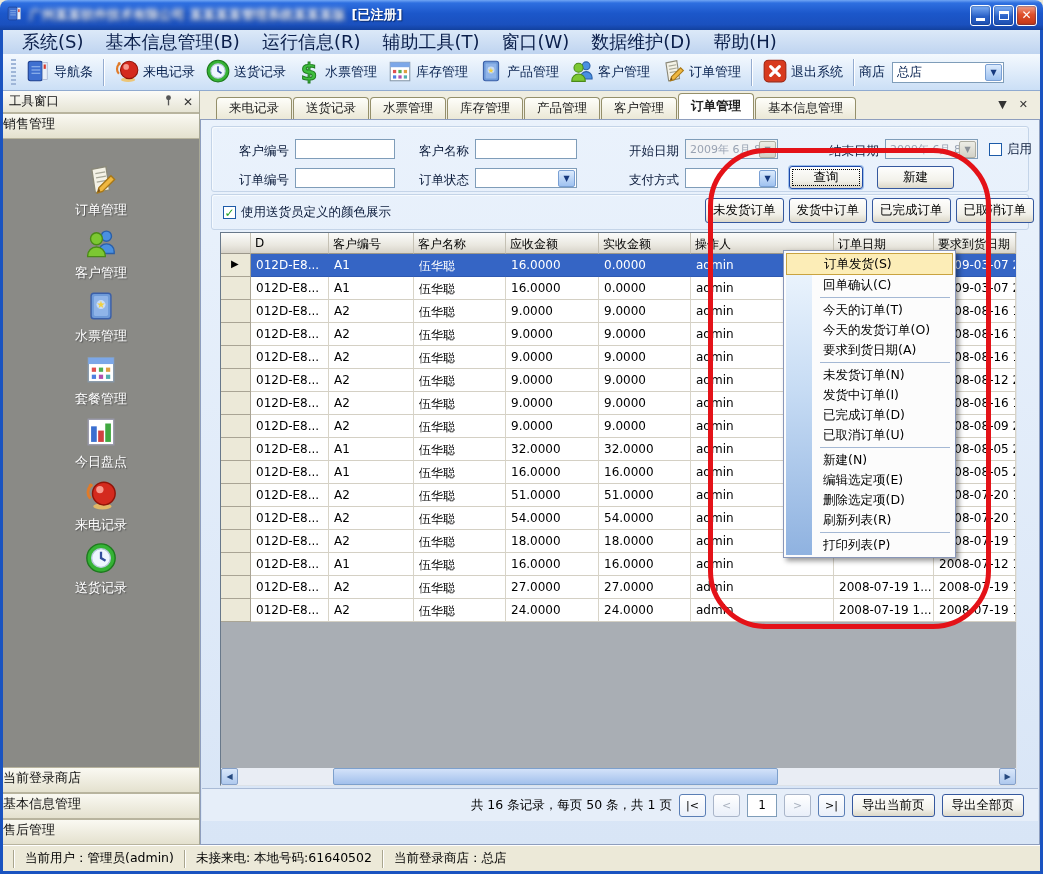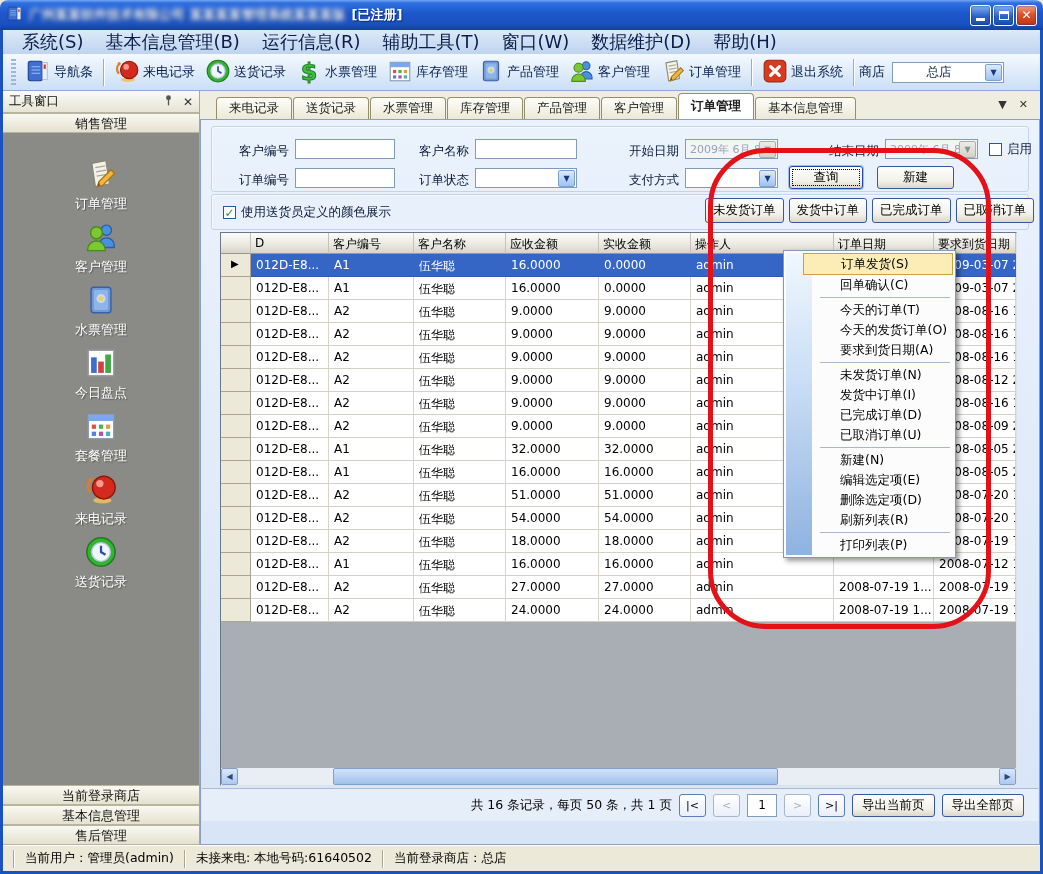--- a/index.html
+++ b/index.html
@@ -37,37 +37,37 @@
   #toolbar { position:absolute; left:3px; top:54px; width:1037px; height:37px;
     background:linear-gradient(180deg,#F4F9FE,#CBDFF6); border-bottom:1px solid #8FAAD0;
     display:flex; align-items:center; padding-left:4px; z-index:4; }
   .grip { width:5px; height:26px; margin:0 4px;
     background:repeating-linear-gradient(180deg,#9FB6D8 0 2px,transparent 2px 4px); }
   .tbtn { display:flex; align-items:center; gap:3px; padding:2px 5px; font-size:13px; color:#06204E; white-space:nowrap; }
   .tbtn svg { width:26px; height:26px; }
   .tsep { width:1px; height:27px; background:#94ACD0; box-shadow:1px 0 0 #fff; margin:0 5px; }
   .shop { display:flex; align-items:center; gap:7px; font-size:13px; color:#06204E; }
   .combo { background:#fff; border:1px solid #7F9DB9; height:21px; display:flex; align-items:center; }
-  .combo .cval { flex:1; padding:4px 4px; white-space:nowrap; overflow:hidden; font-size:12.5px;text-align:center; }
+  .combo .cval { flex:1; padding:4px 4px; white-space:nowrap; overflow:hidden; font-size:12.5px; }
   .combo .carr { width:17px; height:17px; margin-right:1px; border:1px solid #7AA0D4; border-radius:2px;
     background:linear-gradient(180deg,#DCEBFD,#9FC2F0); color:#16387E; font-size:8px;
     display:flex; align-items:center; justify-content:center; }
   .combo.disabled { background:#F2F4F6; color:#98A2B2; }
   .combo.disabled .cval { color:#98A2B2; }
   .combo.disabled .carr { background:linear-gradient(180deg,#EDEDE6,#D2D2C8); border-color:#AEAEA2; color:#8A9098; }
 
   
   #sidebar { position:absolute; left:3px; top:91px; width:197px; height:754px; display:flex; flex-direction:column;
     background:#ECE9D8; z-index:4; border-right:1px solid #A8A896; }
   #tool-titlebar { height:22px; background:linear-gradient(180deg,#FBFBF8,#E6E4D4); border-bottom:1px solid #B8B49E;
     display:flex; align-items:center; padding:0 6px; font-size:12.5px; color:#111; }
   #tool-titlebar .ticons { margin-left:auto; display:flex; gap:8px; align-items:center; color:#333; }
   #tool-titlebar svg { width:13px; height:13px; }
-  .group-btn { height:20px; background:linear-gradient(180deg,#FAF9F2,#E4E1CE); border:1px solid #B8B49E; border-left:none; border-right:none;
-    text-align:center; line-height:20px; font-size:13px; color:#111; }
+  .group-btn { height:26px; background:linear-gradient(180deg,#FAF9F2,#E4E1CE); border:1px solid #B8B49E; border-left:none; border-right:none;
+    text-align:left; line-height:20px; font-size:13px; color:#111; }
   #side-items { flex:1; background:#8A8A86; display:flex; flex-direction:column; align-items:center; padding-top:24px; overflow:hidden; }
   .nav-item { width:100%; height:63px; display:flex; flex-direction:column; align-items:center; justify-content:flex-start;
     color:#fff; font-size:13px; }
   .nav-item svg { width:34px; height:34px; }
   .nav-item .nlabel { margin-top:1px; text-shadow:1px 1px 1px #555; }
 
   
   #main { position:absolute; left:200px; top:91px; width:840px; height:754px; background:#EFEDE0; z-index:3; }
   #tabstrip { position:absolute; left:0; top:0; right:0; height:28px; display:flex; align-items:flex-end; padding-left:16px; }
   .tab { height:22px; padding:0 12px; line-height:20px; font-size:12.5px; color:#222; margin-right:1px;
@@ -127,21 +127,21 @@
   #statusbar { position:absolute; left:3px; top:845px; width:1037px; height:26px; background:#ECE9D8; border-top:1px solid #fff;
     display:flex; align-items:center; padding-left:6px; font-size:12.5px; color:#000; z-index:4; }
   .sdiv { width:2px; height:18px; margin:0 4px; border-left:1px solid #A9A58E; border-right:1px solid #FFF; }
   .sseg { padding:0 6px; white-space:nowrap; }
 
   
   #ctx { position:absolute; left:783px; top:250px; width:173px; background:#FCFCFC; border:1px solid #8896B8;
     box-shadow:3px 3px 5px rgba(0,0,0,.4); z-index:40; padding:2px; }
   #ctx::before { content:""; position:absolute; left:2px; top:2px; bottom:2px; width:26px;
     background:linear-gradient(180deg,#F0F7FE 0%,#C7DCF4 45%,#8FB2E0 100%); }
-  .ctx-item { position:relative; height:20px; line-height:19px; padding-left:37px; font-size:12.5px; color:#000; white-space:nowrap;margin-left:17px; }
+  .ctx-item { position:relative; height:20px; line-height:19px; padding-left:37px; font-size:12.5px; color:#000; white-space:nowrap; }
   .ctx-item.hl { background:#FCEDB7; border:1px solid #C9A340; height:22px; line-height:20px; }
   .ctx-sep { margin:2px 3px 2px 34px; border-top:1px solid #A4B8D4; position:relative; }
 
   
   #annot { position:absolute; left:708px; top:148px; width:283px; height:481px; border:5px solid #E41218;
     border-radius:58px; z-index:60; pointer-events:none; }
 </style>
 </head>
 <body>
 
@@ -310,39 +310,39 @@
           <span><svg viewBox="0 0 24 24">
               <rect x="5" y="3" width="14" height="18" rx="2" fill="#6E9AD8" stroke="#3A5FA8"></rect>
               <rect x="7" y="5" width="10" height="14" rx="1" fill="#8FB4E8"></rect>
               <circle cx="12" cy="11" r="3.2" fill="#C8DCF8"></circle>
               <text x="12" y="13.6" font-size="7" fill="#F0D040" text-anchor="middle">★</text>
             </svg></span>
           <span class="nlabel">水票管理</span>
         </div>
         <div class="nav-item">
           <span><svg viewBox="0 0 24 24">
-              <rect x="3" y="3" width="18" height="18" fill="#fff" stroke="#99A"></rect>
-              <rect x="5" y="8" width="4" height="11" fill="#3A6FD0"></rect>
-              <rect x="10" y="11" width="4" height="8" fill="#D04040"></rect>
-              <rect x="15" y="6" width="4" height="13" fill="#40A840"></rect>
-            </svg></span>
-          <span class="nlabel">今日盘点</span>
-        </div>
-        <div class="nav-item">
-          <span><svg viewBox="0 0 24 24">
               <rect x="3" y="4" width="18" height="17" fill="#fff" stroke="#8899AA"></rect>
               <rect x="3" y="4" width="18" height="4.5" fill="#7CA7E8"></rect>
               <rect x="5.5" y="11" width="3" height="3" fill="#E05050"></rect>
               <rect x="10.5" y="11" width="3" height="3" fill="#50B050"></rect>
               <rect x="15.5" y="11" width="3" height="3" fill="#E0A040"></rect>
               <rect x="5.5" y="16" width="3" height="3" fill="#5080E0"></rect>
               <rect x="10.5" y="16" width="3" height="3" fill="#B050B0"></rect>
               <rect x="15.5" y="16" width="3" height="3" fill="#50B0B0"></rect>
             </svg></span>
           <span class="nlabel">套餐管理</span>
+        </div>
+        <div class="nav-item">
+          <span><svg viewBox="0 0 24 24">
+              <rect x="3" y="3" width="18" height="18" fill="#fff" stroke="#99A"></rect>
+              <rect x="5" y="8" width="4" height="11" fill="#3A6FD0"></rect>
+              <rect x="10" y="11" width="4" height="8" fill="#D04040"></rect>
+              <rect x="15" y="6" width="4" height="13" fill="#40A840"></rect>
+            </svg></span>
+          <span class="nlabel">今日盘点</span>
         </div>
         <div class="nav-item">
           <span><svg viewBox="0 0 24 24">
               <ellipse cx="13" cy="20" rx="6.5" ry="2.2" fill="#F0C060" opacity=".85"></ellipse>
               <path d="M4.5 14.5c-2.3-2.3-2.3-6.5 0-8.8" stroke="#E07B2A" stroke-width="2" fill="none"></path>
               <circle cx="4.8" cy="5.2" r="1.4" fill="#E07B2A"></circle>
               <circle cx="14" cy="11" r="8" fill="#D42A1E" stroke="#8F1408"></circle>
               <circle cx="11.2" cy="8.2" r="2.6" fill="#F89A8E"></circle>
             </svg></span>
           <span class="nlabel">来电记录</span>

